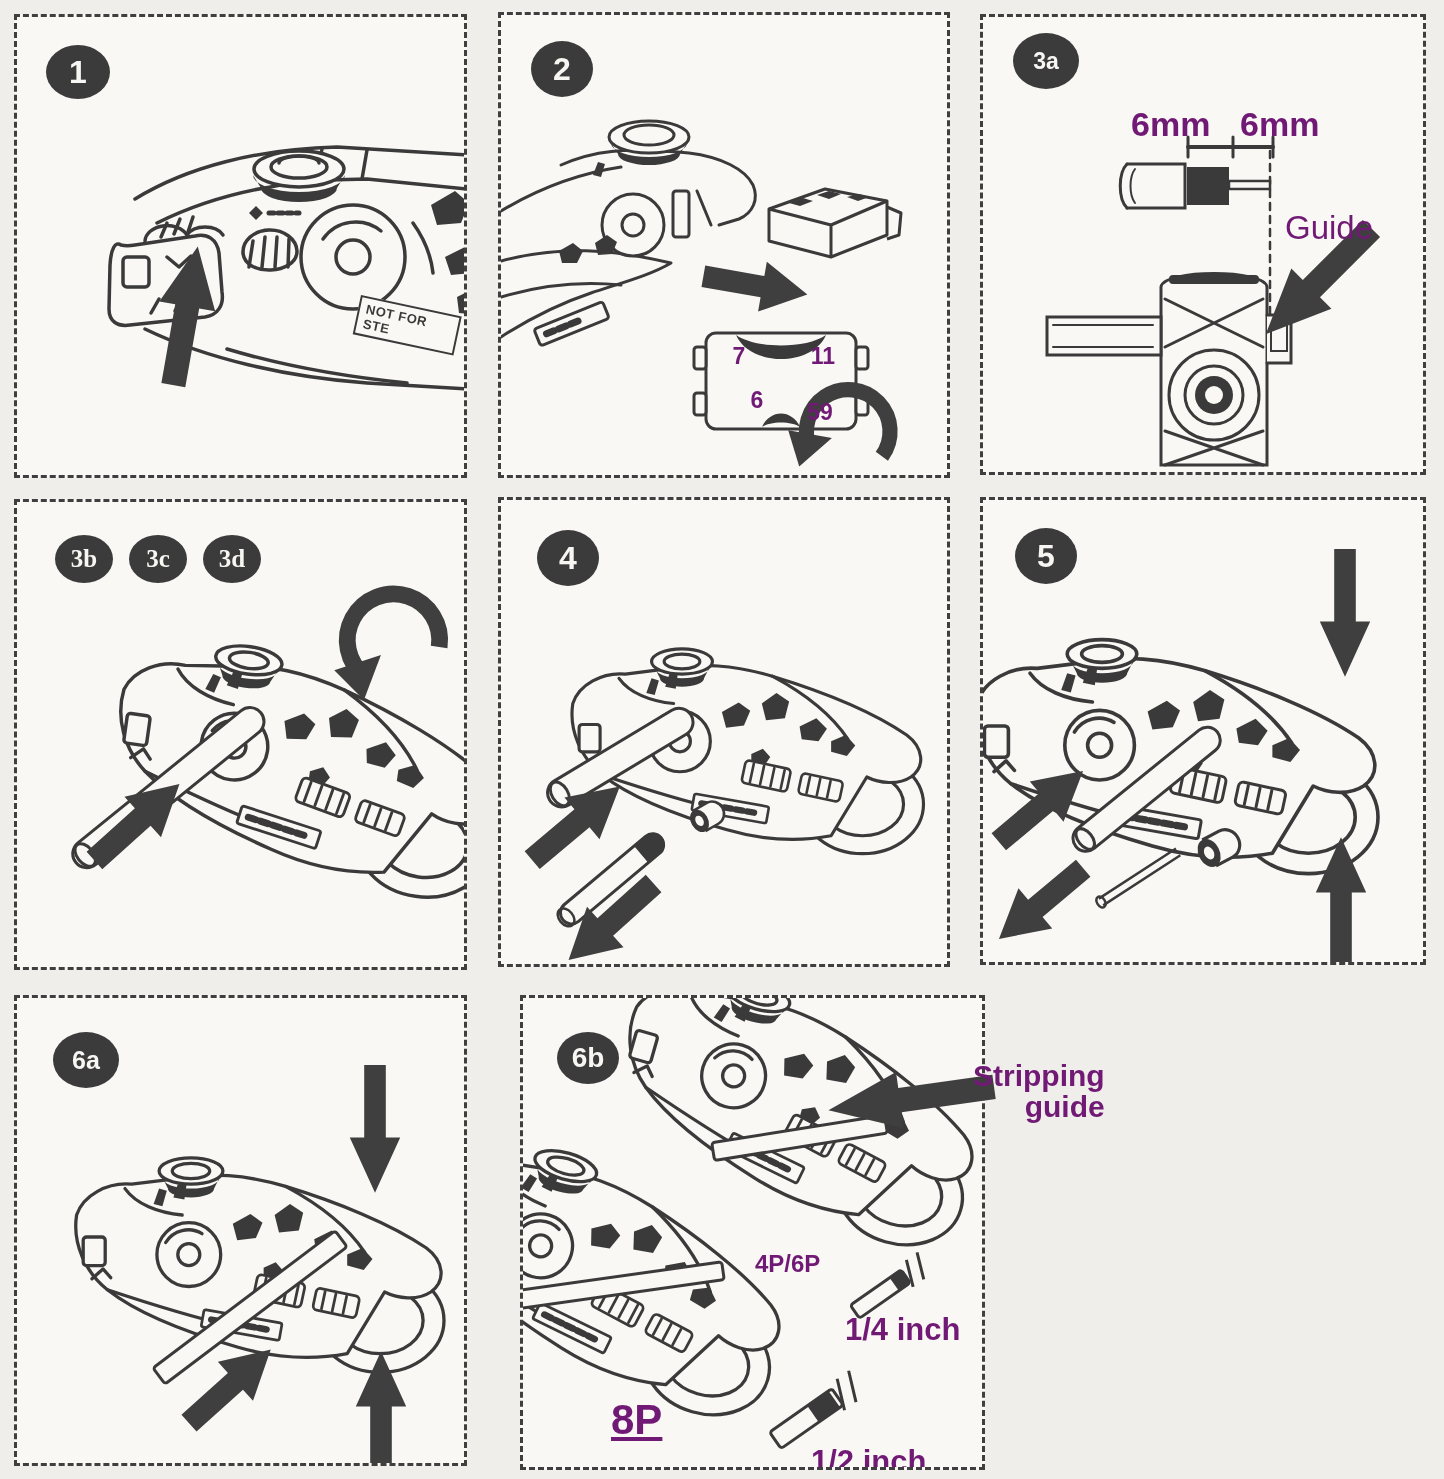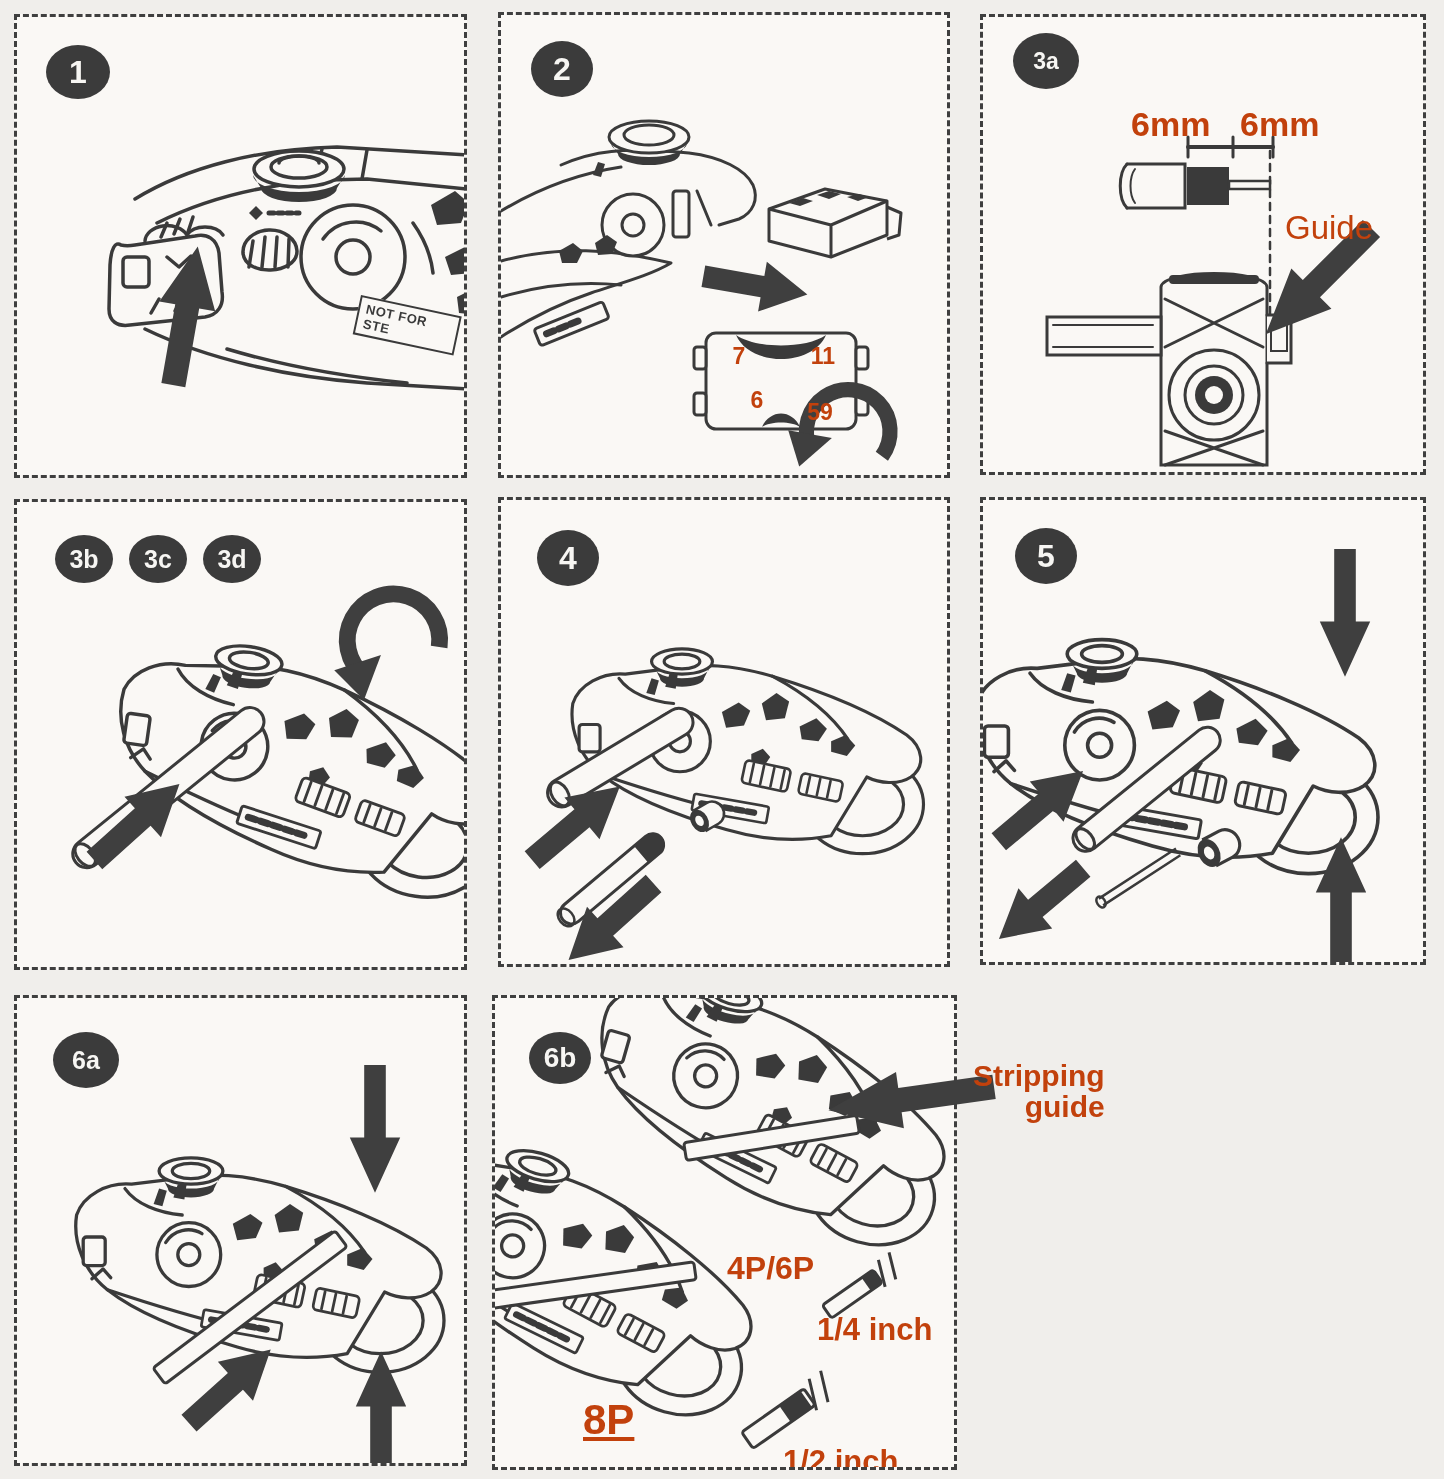--- a/index.html
+++ b/index.html
@@ -13,21 +13,21 @@
     position:absolute;background:#faf8f5;
     border:3px dashed #3f3f3f;box-sizing:border-box;
     overflow:hidden;
   }
   .panel svg.draw{position:absolute;left:0;top:0;}
   .badge{
     position:absolute;background:#3b3b3b;color:#f7f6f3;
     border-radius:50%;display:flex;align-items:center;justify-content:center;
     font-weight:bold;z-index:4;
   }
-  .lbl{position:absolute;color:#c2410c;z-index:4;white-space:nowrap;}
+  .lbl{position:absolute;color:#701a75;z-index:4;white-space:nowrap;}
   .center{text-align:center;}
   .plate-label{
     position:absolute;border:2px solid #3a3a3a;background:#faf8f5;
     font-weight:bold;letter-spacing:.5px;padding:3px 6px;z-index:3;
     transform:rotate(12deg);transform-origin:left top;
   }
   #annotation-arrow{position:absolute;left:0;top:0;z-index:5;pointer-events:none;}
   #annotation-text{z-index:6;font-weight:bold;line-height:1.04;}
 </style>
 </head>
@@ -209,21 +209,21 @@
     <use href="#sym-arrow" transform="translate(338,262) rotate(135) scale(1.7,1.35)"></use>
   </svg>
   <div class="badge" style="left:30px;top:16px;width:66px;height:56px;font-size:23px;">
       <span>3a</span>
     </div>
   <span class="lbl center" style="left:148px;top:88px;width:70px;font-size:34px;font-weight:bold;">6mm</span>
   <span class="lbl center" style="left:257px;top:88px;width:70px;font-size:34px;font-weight:bold;">6mm</span>
   <span class="lbl" style="left:302px;top:192px;font-size:33px;">Guide</span>
 </div>
 
-<div class="panel" style="left:14px;top:499px;width:453px;height:471px;">
+<div class="panel" style="left:14px;top:499px;width:453px;height:471px;font-family:Liberation Serif, serif;">
   <svg class="draw" width="447" height="465" viewBox="0 0 447 465">
     <use href="#sym-tool" transform="translate(100,105) rotate(8) scale(1.15)"></use>
     <g transform="translate(62,358) rotate(-39)" fill="#faf8f5" stroke="#3a3a3a" stroke-width="3">
       <rect x="-4" y="-14" width="238" height="28" rx="14"></rect>
       <ellipse cx="8" cy="0" rx="8" ry="13" fill="none"></ellipse>
     </g>
     <use href="#sym-arrow" transform="translate(118,322) rotate(-42) scale(1.3)"></use>
     <use href="#sym-rot" transform="translate(372,135) rotate(-8) scale(1.05)"></use>
   </svg>
   <div class="badge" style="left:38px;top:33px;width:58px;height:48px;font-size:25px;">
@@ -288,21 +288,21 @@
     </g>
     <use href="#sym-arrow" transform="translate(358,128) rotate(90) scale(1.45,1.2)"></use>
     <use href="#sym-arrow" transform="translate(211,390) rotate(-42) scale(1.25)"></use>
     <use href="#sym-arrow" transform="translate(364,420) rotate(-90) scale(1.45,1.2)"></use>
   </svg>
   <div class="badge" style="left:36px;top:34px;width:66px;height:56px;font-size:25px;">
       <span>6a</span>
     </div>
 </div>
 
-<div class="panel" style="left:492px;top:995px;width:465px;height:475px;">
+<div class="panel" style="left:520px;top:995px;width:465px;height:475px;">
   <svg class="draw" width="459" height="469" viewBox="0 0 459 469">
     <use href="#sym-tool" transform="translate(118,-70) rotate(16) scale(1.1)"></use>
     <g transform="translate(200,152) rotate(-9)" fill="#faf8f5" stroke="#3a3a3a" stroke-width="3">
       <rect x="-10" y="-9" width="175" height="18" rx="3"></rect>
     </g>
     <use href="#sym-tool" transform="translate(-75,100) rotate(16) scale(1.1)"></use>
     <g transform="translate(-8,302) rotate(-8)" fill="#faf8f5" stroke="#3a3a3a" stroke-width="3">
       <rect x="0" y="-9" width="210" height="18" rx="3"></rect>
     </g>
     <g transform="translate(363,292) rotate(-35)" stroke="#3a3a3a" stroke-width="3">
@@ -312,21 +312,21 @@
     </g>
     <g transform="translate(290,416) rotate(-35)" stroke="#3a3a3a" stroke-width="3">
       <rect x="-46" y="-10" width="76" height="20" rx="3" fill="#faf8f5"></rect>
       <rect x="0" y="-10" width="26" height="20" fill="#3a3a3a" stroke="none"></rect>
       <path d="M40,-15 l-12,30 M54,-15 l-12,30" fill="none"></path>
     </g>
   </svg>
   <div class="badge" style="left:34px;top:34px;width:62px;height:52px;font-size:28px;">
       <span>6b</span>
     </div>
-  <span class="lbl" style="left:232px;top:252px;font-size:32px;font-weight:bold;">4P/6P</span>
+  <span class="lbl" style="left:232px;top:252px;font-size:24px;font-weight:bold;">4P/6P</span>
   <span class="lbl" style="left:322px;top:314px;font-size:31px;font-weight:bold;">1/4 inch</span>
   <span class="lbl" style="left:88px;top:398px;font-size:42px;font-weight:bold;text-decoration:underline;">8P</span>
   <span class="lbl" style="left:288px;top:430px;font-size:31px;font-weight:bold;margin-top:16px;">1/2 inch</span>
 </div>
 
 <svg id="annotation-arrow" width="1444" height="1479" viewBox="0 0 1444 1479">
   <use href="#sym-arrow" transform="translate(915,1098) rotate(172) scale(1.9,1.35)"></use>
 </svg>
 <div class="lbl" id="annotation-text" style="left:973px;top:1060px;font-size:30px;text-align:right;">
   <div>Stripping</div>

